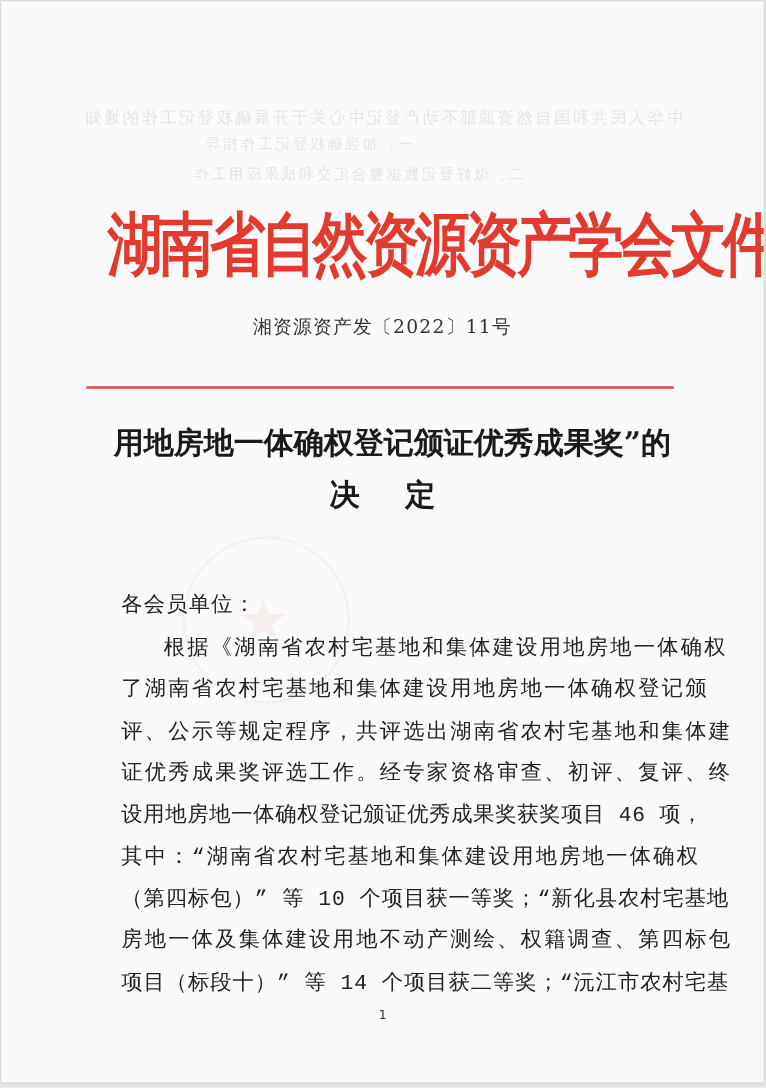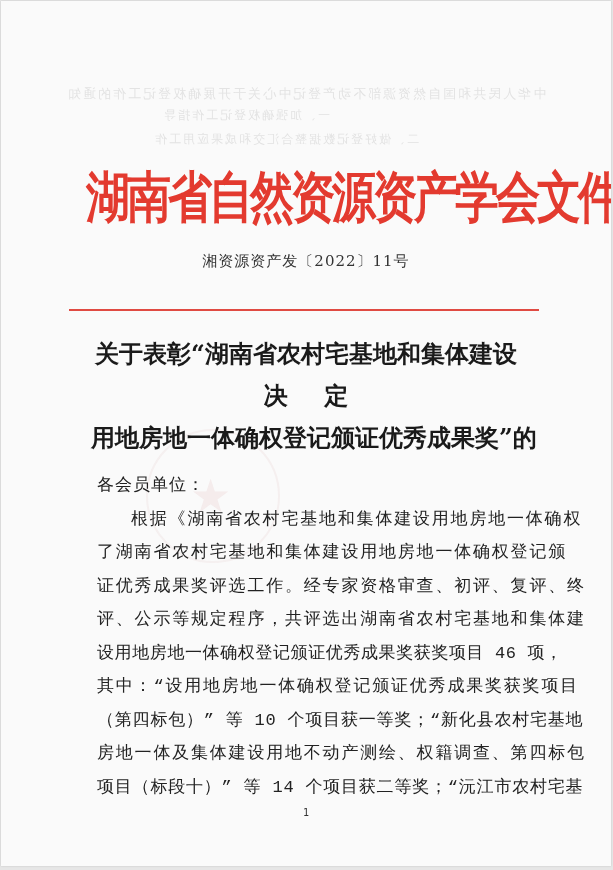--- a/index.html
+++ b/index.html
@@ -136,34 +136,33 @@
 
   <div class="docnum">湘资源资产发〔2022〕11号</div>
 
   <div class="redline"></div>
 
   <div class="seal">
     <span class="seal-star">★</span>
   </div>
 
   <div class="title">
-    <span class="line">关于表彰“湖南省农村宅基地和集体建设</span>
+    <span class="line">用地房地一体确权登记颁证优秀成果奖”的</span>
     <span class="line line3">决 定</span>
-    <span class="line">用地房地一体确权登记颁证优秀成果奖”的</span>
   </div>
 
   <div class="body">
     <span class="salutation">各会员单位：</span>
     <div class="para">
       <span class="pl" style="text-indent:34px;">根据《湖南省农村宅基地和集体建设用地房地一体确权</span>
       <span class="pl">了湖南省农村宅基地和集体建设用地房地一体确权登记颁</span>
+      <span class="pl">评、公示等规定程序，共评选出湖南省农村宅基地和集体建</span>
       <span class="pl">证优秀成果奖评选工作。经专家资格审查、初评、复评、终</span>
-      <span class="pl">评、公示等规定程序，共评选出湖南省农村宅基地和集体建</span>
       <span class="pl" style="letter-spacing:0.6px;">设用地房地一体确权登记颁证优秀成果奖获奖项目 46 项，</span>
-      <span class="pl">其中：“设用地房地一体确权登记颁证优秀成果奖获奖项目</span>
+      <span class="pl">其中：“湖南省农村宅基地和集体建设用地房地一体确权</span>
       <span class="pl" style="letter-spacing:0.8px;">（第四标包）” 等 10 个项目获一等奖；“新化县农村宅基地</span>
       <span class="pl">房地一体及集体建设用地不动产测绘、权籍调查、第四标包</span>
       <span class="pl" style="letter-spacing:0.8px;text-align:center;">项目（标段十）” 等 14 个项目获二等奖；“沅江市农村宅基</span>
     </div>
   </div>
 
   <div class="pagenum">1</div>
 </div>
 
 </body></html>

